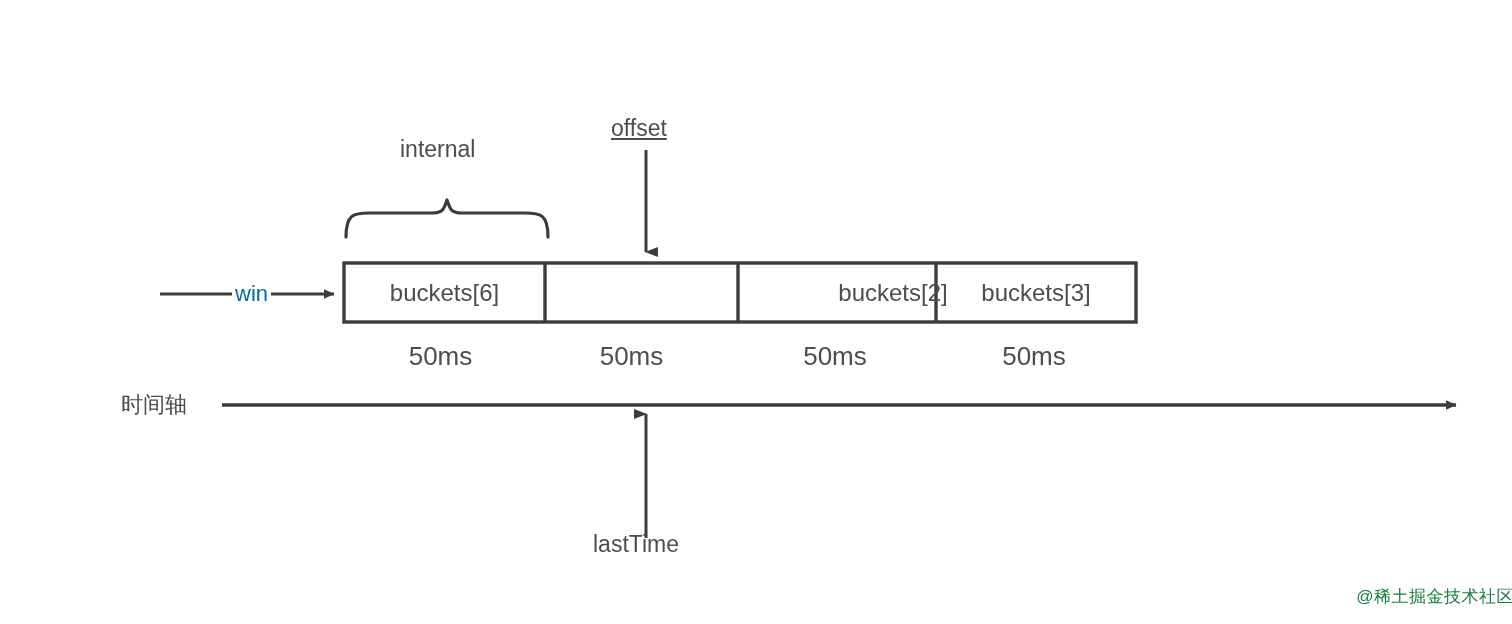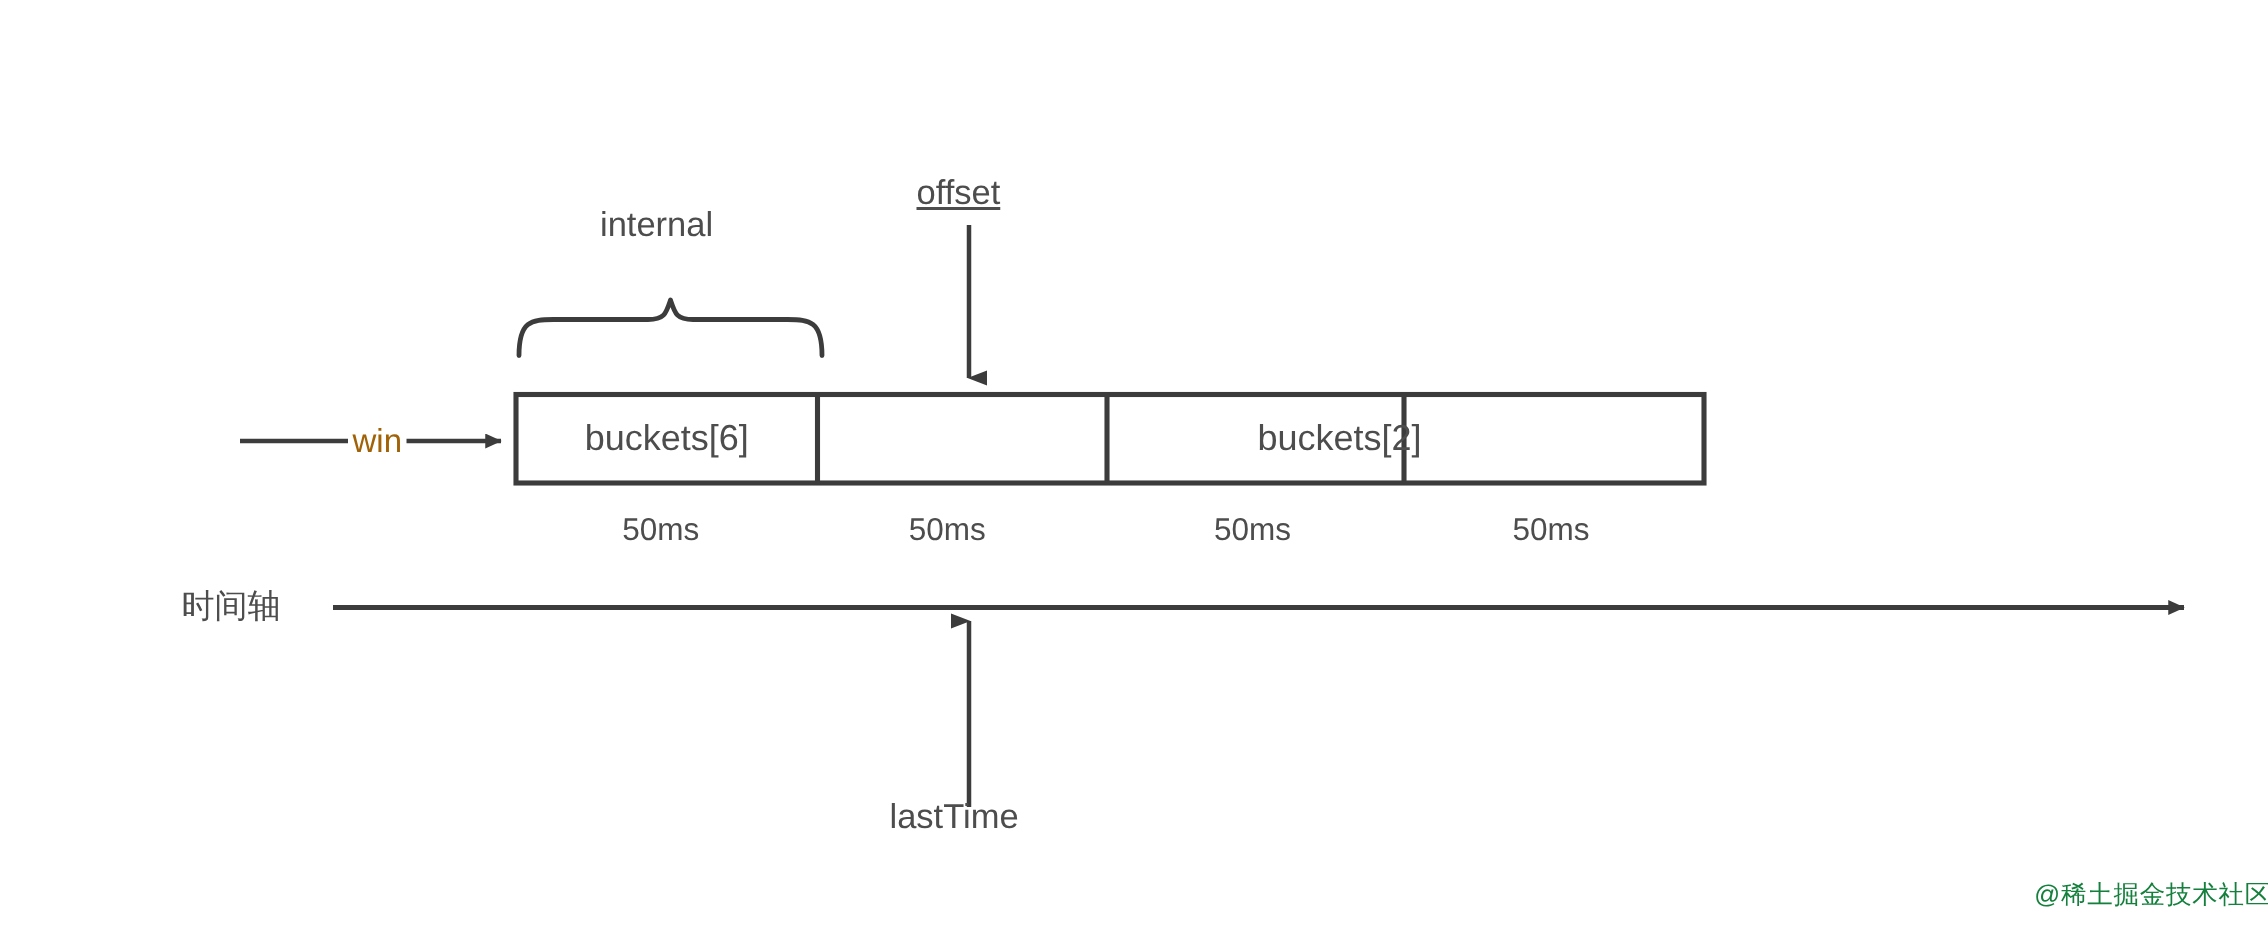--- a/index.html
+++ b/index.html
@@ -43,29 +43,29 @@
     color: #4d4d4d;
     font-size: 24px;
     line-height: 1;
     white-space: nowrap;
     text-align: center;
     font-family: "Liberation Sans", "DejaVu Sans", sans-serif;
   }
   .dur-label {
     position: absolute;
     color: #4d4d4d;
-    font-size: 21px;
+    font-size: 26px;
     line-height: 1;
     white-space: nowrap;
     text-align: center;
     font-family: "Liberation Sans", "DejaVu Sans", sans-serif;
   }
   .win-label {
     position: absolute;
-    color: #a16207;
+    color: #0369a1;
     font-size: 22px;
     line-height: 1;
     background: #ffffff;
     padding: 0 3px;
     white-space: nowrap;
     font-family: "Liberation Sans", "DejaVu Sans", sans-serif;
   }
   .watermark {
     position: absolute;
     right: 22px;
@@ -130,20 +130,21 @@
   </svg>
 
   <div class="lbl" style="left:376px; top:138px;">internal</div>
 
   <div class="lbl" style="left:587px; top:117px;text-decoration:underline;">offset</div>
 
   <div class="win-label" style="left:208px; top:283px;">win</div>
 
   <div class="bucket-label" style="left:320px; top:281px; width:201px;">buckets[6]</div>
   <div class="bucket-label" style="left:714px; top:281px; width:222px;padding-left:44px;">buckets[2]</div>
+  <div class="bucket-label" style="left:912px; top:281px; width:200px;">buckets[3]</div>
 
   <div class="dur-label" style="left:316px; top:343px; width:201px;">50ms</div>
   <div class="dur-label" style="left:511px; top:343px; width:193px;">50ms</div>
   <div class="dur-label" style="left:712px; top:343px; width:198px;">50ms</div>
   <div class="dur-label" style="left:910px; top:343px; width:200px;">50ms</div>
 
   <div class="lbl cn" style="left:97px; top:394px;">时间轴</div>
 
   <div class="lbl" style="left:569px; top:533px;">lastTime</div>
 

